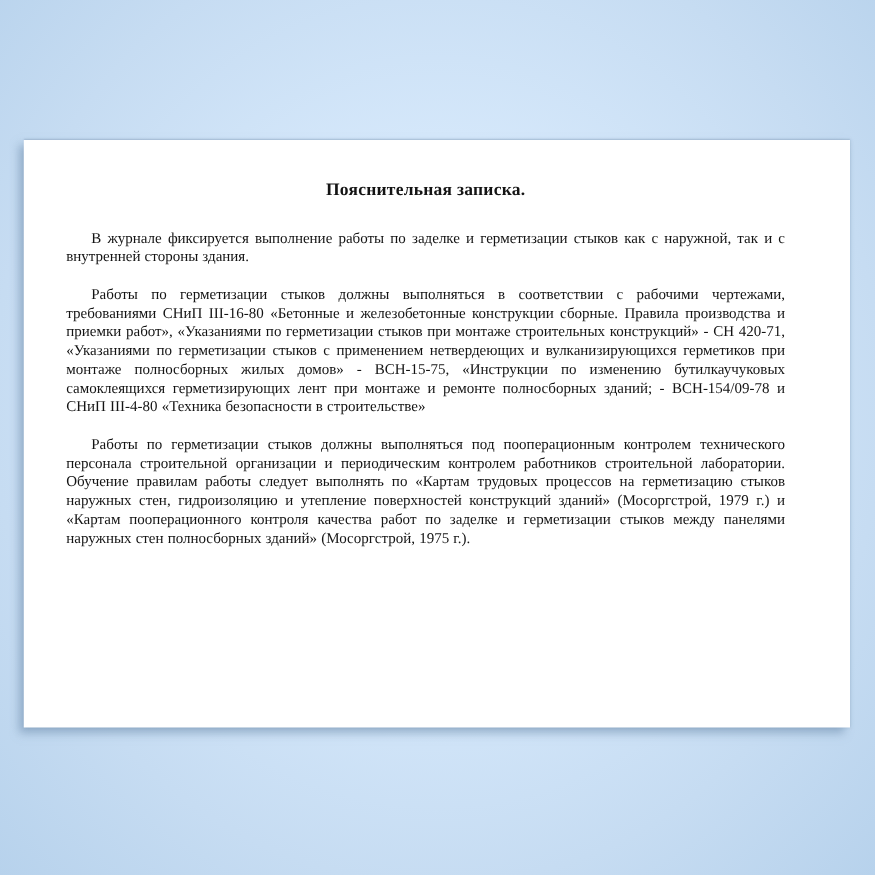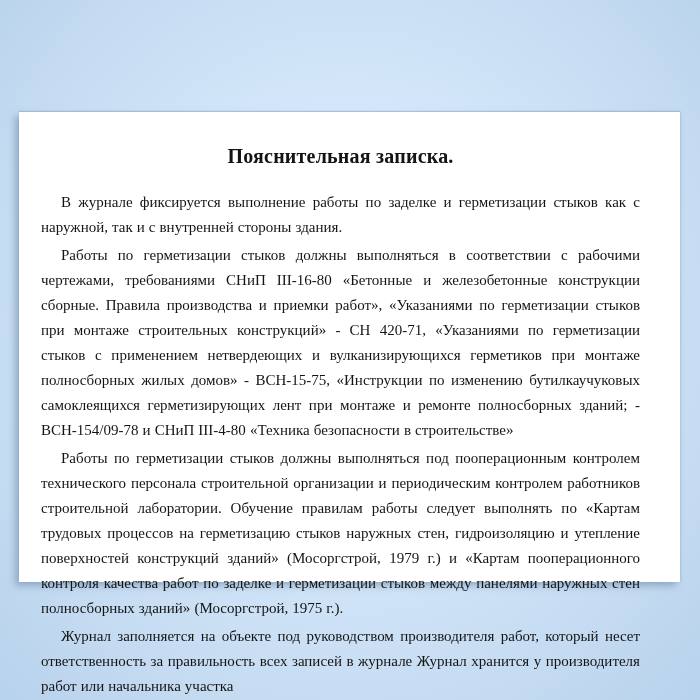--- a/index.html
+++ b/index.html
@@ -23,41 +23,40 @@
     box-shadow: -4px 4px 7px rgba(104, 134, 168, 0.55),
                 0 -1px 1px rgba(140, 163, 190, 0.45),
                 1px 0 2px rgba(150, 172, 196, 0.35);
     box-sizing: border-box;
     padding: 33px 37px 20px 19px;
     color: #141414;
   }
   .doc-title {
     margin: 0 0 22px 0;
     text-align: center;
-    font-size: 20px;
+    font-size: 14px;
     font-weight: bold;
     letter-spacing: 0.2px;
   }
   .para {
-    margin: 3px;
-    font-size: 15px;
-    line-height: 25px;
+    margin: 15px;
+    font-size: 12px;
+    line-height: 15px;
     text-align: justify;
     text-indent: 20px;
     word-spacing: 0.3px;
   }
 </style>
 </head>
 <body>
 
 <div class="page">
   <h1 class="doc-title">Пояснительная записка.</h1>
 
   <p class="para">В журнале фиксируется выполнение работы по заделке и герметизации стыков как с наружной, так и с внутренней стороны здания.</p>
 
   <p class="para">Работы по герметизации стыков должны выполняться в соответствии с рабочими чертежами, требованиями СНиП III-16-80 «Бетонные и железобетонные конструкции сборные. Правила производства и приемки работ», «Указаниями по герметизации стыков при монтаже строительных конструкций» - СН 420-71, «Указаниями по герметизации стыков с применением нетвердеющих и вулканизирующихся герметиков при монтаже полносборных жилых домов» - ВСН-15-75, «Инструкции по изменению бутилкаучуковых самоклеящихся герметизирующих лент при монтаже и ремонте полносборных зданий; - ВСН-154/09-78 и СНиП III-4-80 «Техника безопасности в строительстве»</p>
 
   <p class="para">Работы по герметизации стыков должны выполняться под пооперационным контролем технического персонала строительной организации и периодическим контролем работников строительной лаборатории. Обучение правилам работы следует выполнять по «Картам трудовых процессов на герметизацию стыков наружных стен, гидроизоляцию и утепление поверхностей конструкций зданий» (Мосоргстрой, 1979 г.) и «Картам пооперационного контроля качества работ по заделке и герметизации стыков между панелями наружных стен полносборных зданий» (Мосоргстрой, 1975 г.).</p>
 
 
 
-  <p class="para">Журнал заполняется на объекте под руководством производителя работ, который несет ответственность за правильность всех записей в журнале Журнал хранится у производителя работ или начальника участка</p>
 </div>
 
 </body></html>

